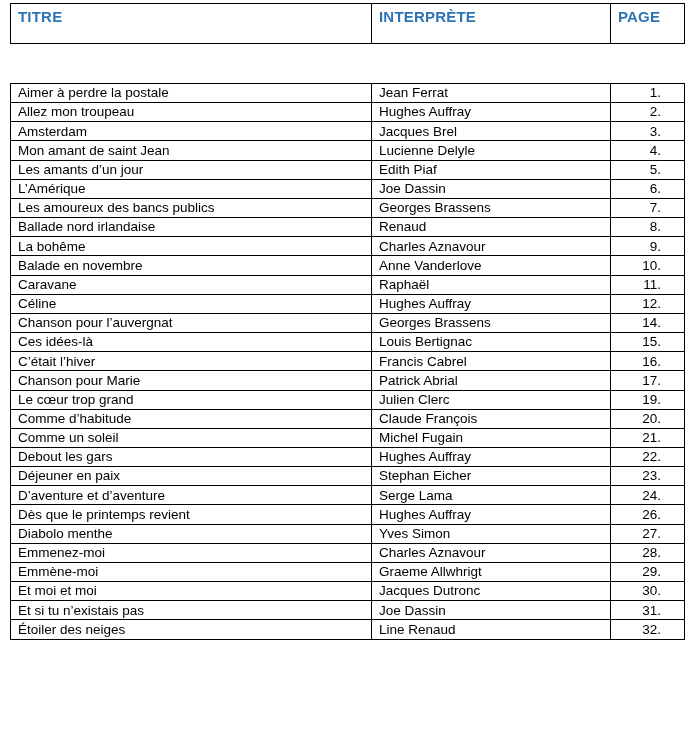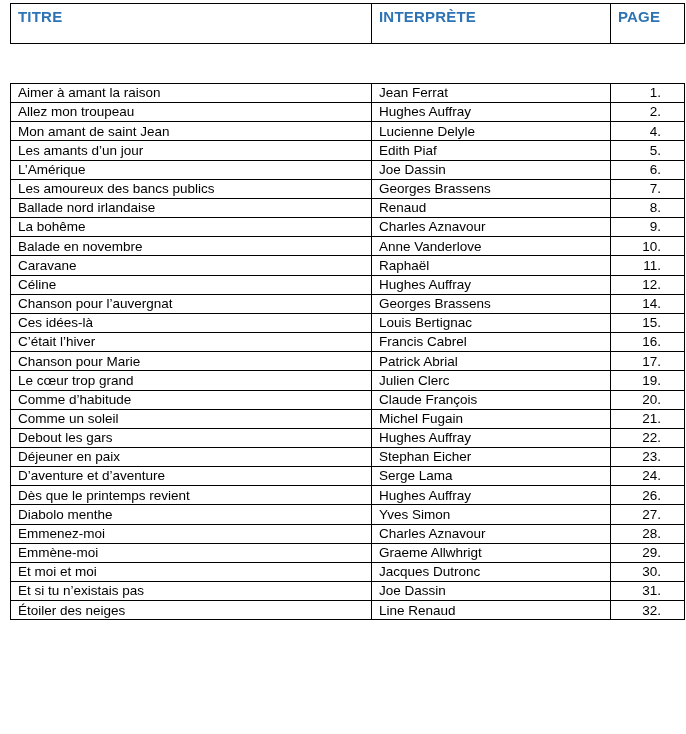--- a/index.html
+++ b/index.html
@@ -71,31 +71,36 @@
     </table>
 
   <table class="songs">
     <colgroup>
       <col class="col-titre">
         <col class="col-interprete">
         <col class="col-page">
     </colgroup>
     <tbody>
     <tr>
-      <td class="titre-cell">Aimer à amant la raison</td>
+      <td class="titre-cell">Aimer à perdre la postale</td>
       <td class="interprete-cell">Jean Ferrat</td>
       <td class="page-cell">1.</td>
     </tr>
 
     <tr>
       <td class="titre-cell">Allez mon troupeau</td>
       <td class="interprete-cell">Hughes Auffray</td>
       <td class="page-cell">2.</td>
     </tr>
 
+    <tr>
+      <td class="titre-cell">Amsterdam</td>
+      <td class="interprete-cell">Jacques Brel</td>
+      <td class="page-cell">3.</td>
+    </tr>
 
     <tr>
       <td class="titre-cell">Mon amant de saint Jean</td>
       <td class="interprete-cell">Lucienne Delyle</td>
       <td class="page-cell">4.</td>
     </tr>
 
     <tr>
       <td class="titre-cell">Les amants d’un jour</td>
       <td class="interprete-cell">Edith Piaf</td>

